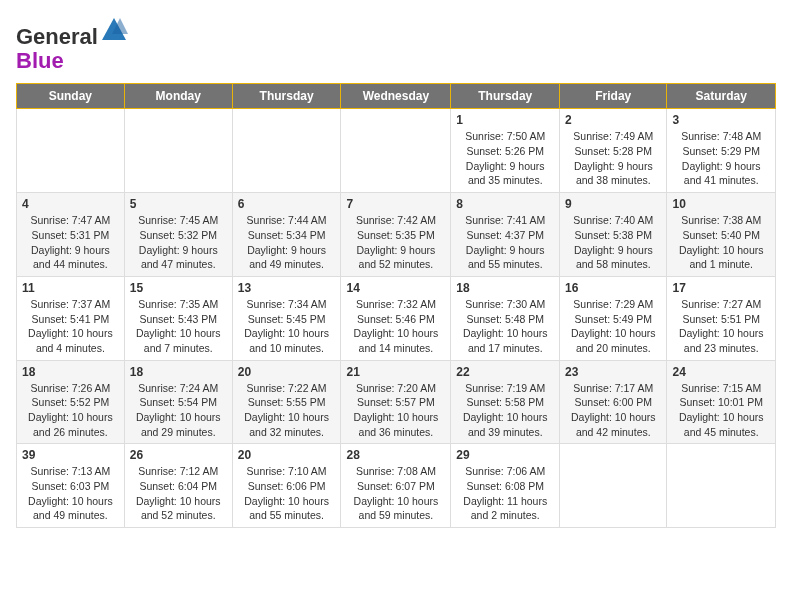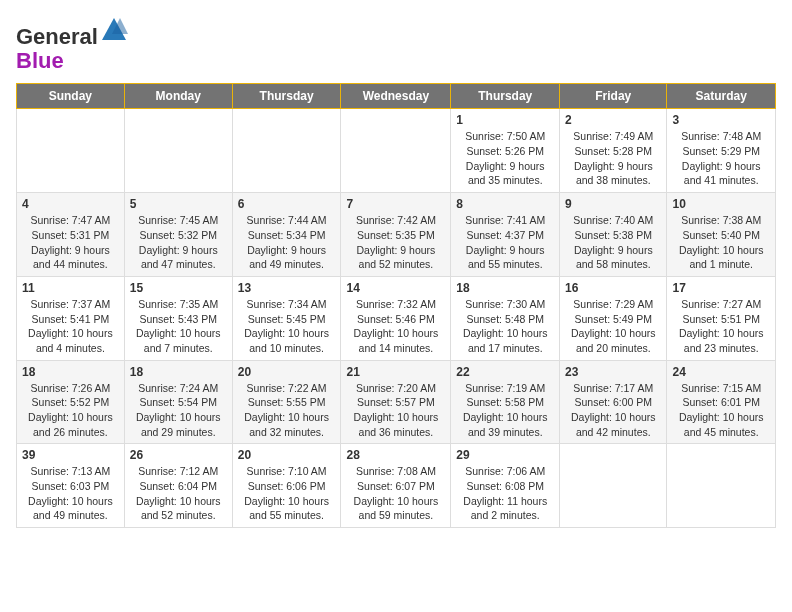--- a/index.html
+++ b/index.html
@@ -292,21 +292,21 @@
         <td>
           <span class="day-number">23</span>
           <div class="day-info">Sunrise: 7:17 AM
 Sunset: 6:00 PM
 Daylight: 10 hours
 and 42 minutes.</div>
         </td>
         <td>
           <span class="day-number">24</span>
           <div class="day-info">Sunrise: 7:15 AM
-Sunset: 6:01 PM
+Sunset: 10:01 PM
 Daylight: 10 hours
 and 45 minutes.</div>
         </td>
       </tr>
       <tr>
         <td>
           <span class="day-number">39</span>
           <div class="day-info">Sunrise: 7:13 AM
 Sunset: 6:03 PM
 Daylight: 10 hours

